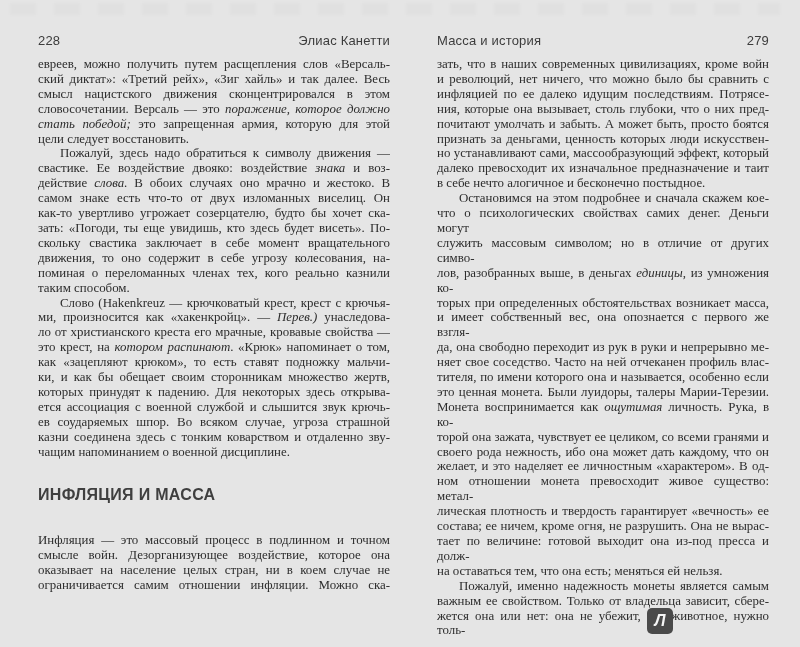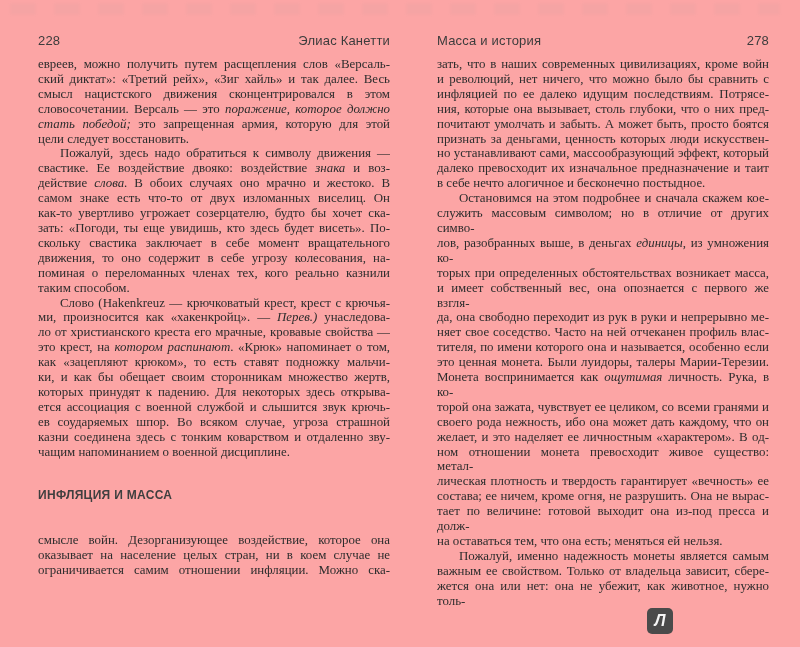--- a/index.html
+++ b/index.html
@@ -8,21 +8,21 @@
     width: 800px;
     height: 647px;
     background: #fbfbfa;
     overflow: hidden;
     font-family: "Liberation Serif", serif;
   }
   .spread {
     position: relative;
     width: 800px;
     height: 647px;
-    background: #fca5a5;
+    background: #e5e5e5;
   }
   
   .bleed-artifact {
     position: absolute;
     left: 10px;
     top: 3px;
     width: 770px;
     height: 12px;
     background: repeating-linear-gradient(
       90deg,
@@ -58,21 +58,21 @@
   .line {
     text-align: justify;
     text-align-last: justify;
     white-space: normal;
   }
   .line-end { text-align-last: left; }
   .line-indent { text-indent: 22px; }
   .section-heading {
     font-family: "Liberation Sans", sans-serif;
     font-weight: bold;
-    font-size: 12px;
+    font-size: 16px;
     color: #3f3f3f;
     letter-spacing: 0.3px;
     margin-top: 29px;
     margin-bottom: 30px;
   }
   .watermark {
     position: absolute;
     left: 647px;
     top: 608px;
     width: 26px;
@@ -131,47 +131,49 @@
           <div class="line">как «зацепляют крюком», то есть ставят подножку мальчи-</div>
           <div class="line">ки, и как бы обещает своим сторонникам множество жертв,</div>
           <div class="line">которых принудят к падению. Для некоторых здесь открыва-</div>
           <div class="line">ется ассоциация с военной службой и слышится звук крючь-</div>
           <div class="line">ев соударяемых шпор. Во всяком случае, угроза страшной</div>
           <div class="line">казни соединена здесь с тонким коварством и отдаленно зву-</div>
           <div class="line line-end">чащим напоминанием о военной дисциплине.</div>
         </div>
         <div class="section-heading">ИНФЛЯЦИЯ И МАССА</div>
         <div class="paragraph">
+          <div class="line">Инфляция — это массовый процесс в подлинном и точном</div>
           <div class="line">смысле войн. Дезорганизующее воздействие, которое она</div>
           <div class="line">оказывает на население целых стран, ни в коем случае не</div>
           <div class="line">ограничивается самим отношении инфляции. Можно ска-</div>
         </div>
       </div>
   </div>
 
   <div class="page page-right">
     <div class="page-header">
       <span>Масса и история</span>
-      <span>278</span>
+      <span>279</span>
     </div>
     <div class="rule page-header rule" style="display:block"></div>
     <div class="page-body">
         <div class="paragraph">
           <div class="line">зать, что в наших современных цивилизациях, кроме войн</div>
           <div class="line">и революций, нет ничего, что можно было бы сравнить с</div>
           <div class="line">инфляцией по ее далеко идущим последствиям. Потрясе-</div>
           <div class="line">ния, которые она вызывает, столь глубоки, что о них пред-</div>
           <div class="line">почитают умолчать и забыть. А может быть, просто боятся</div>
           <div class="line">признать за деньгами, ценность которых люди искусствен-</div>
           <div class="line">но устанавливают сами, массообразующий эффект, который</div>
           <div class="line">далеко превосходит их изначальное предназначение и таит</div>
           <div class="line line-end">в себе нечто алогичное и бесконечно постыдное.</div>
         </div>
         <div class="paragraph">
           <div class="line line-indent">Остановимся на этом подробнее и сначала скажем кое-</div>
+          <div class="line">что о психологических свойствах самих денег. Деньги могут</div>
           <div class="line">служить массовым символом; но в отличие от других симво-</div>
           <div class="line">лов, разобранных выше, в деньгах <i>единицы</i>, из умножения ко-</div>
           <div class="line">торых при определенных обстоятельствах возникает масса,</div>
           <div class="line">и имеет собственный вес, она опознается с первого же взгля-</div>
           <div class="line">да, она свободно переходит из рук в руки и непрерывно ме-</div>
           <div class="line">няет свое соседство. Часто на ней отчеканен профиль влас-</div>
           <div class="line">тителя, по имени которого она и называется, особенно если</div>
           <div class="line">это ценная монета. Были луидоры, талеры Марии-Терезии.</div>
           <div class="line">Монета воспринимается как <i>ощутимая</i> личность. Рука, в ко-</div>
           <div class="line">торой она зажата, чувствует ее целиком, со всеми гранями и</div>

